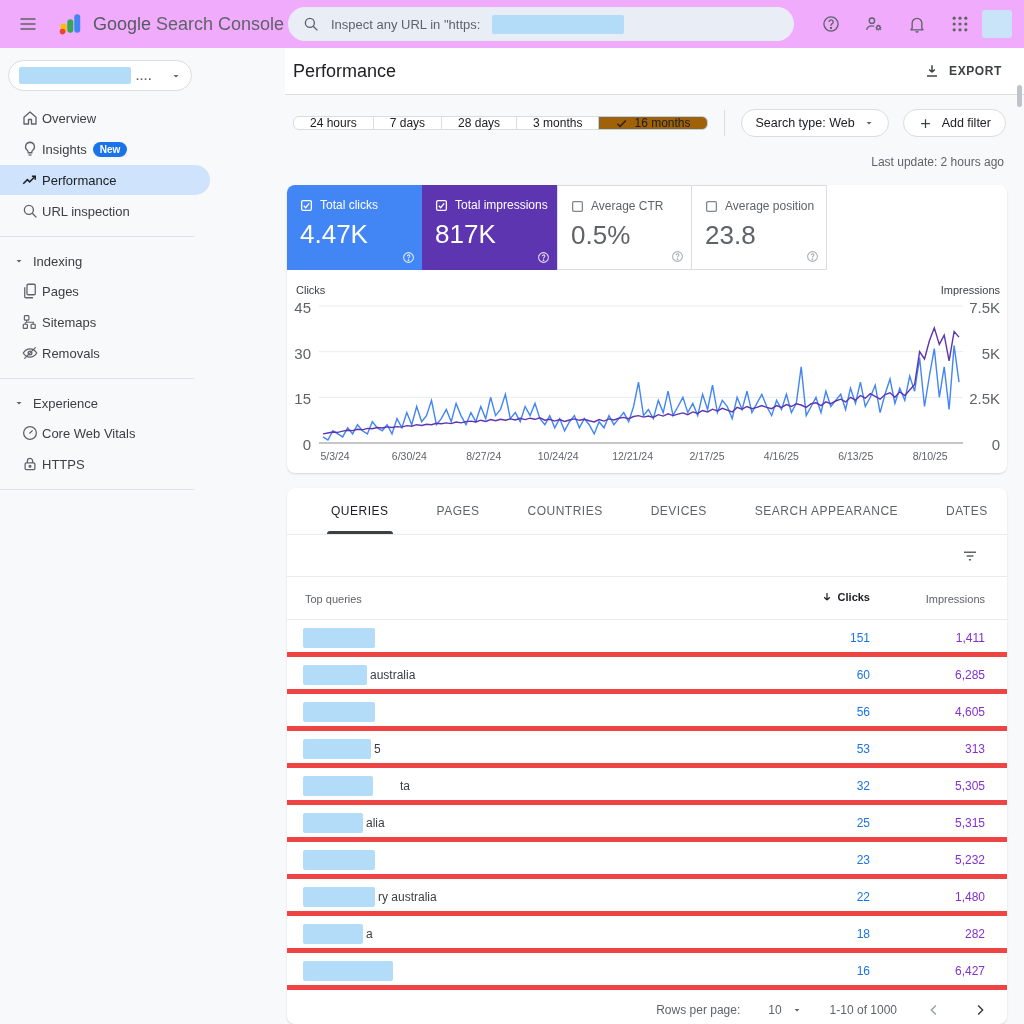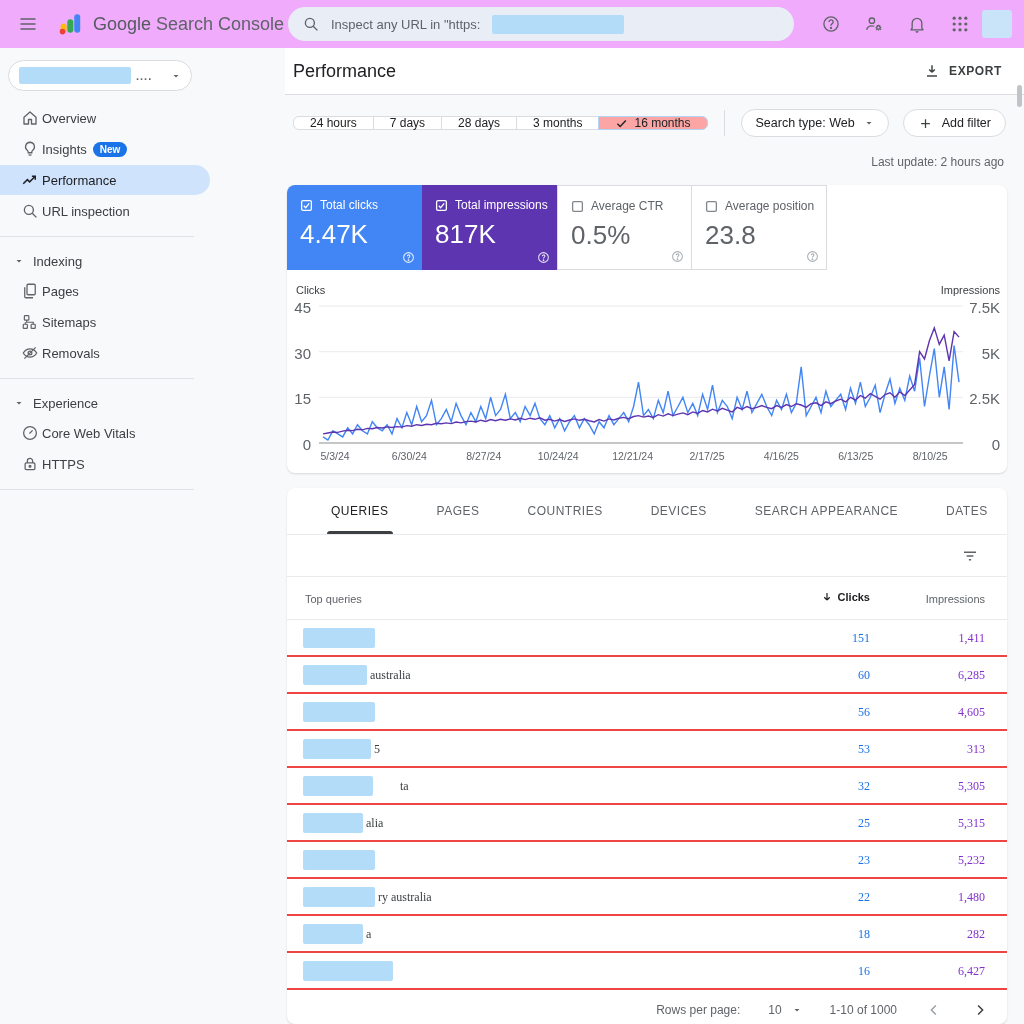--- a/index.html
+++ b/index.html
@@ -45,21 +45,21 @@
   .main-header h1 { font-size:18px; font-weight:400; color:#202124; }
   .export-btn { margin-left:auto; display:flex; align-items:center; gap:9px; font-size:12px; font-weight:700; letter-spacing:.6px; color:#3c4043; }
   .export-btn .dl { width:16px; height:16px; display:flex; }
 
   
   #filters { position:absolute; left:293px; top:109px; display:flex; align-items:center; }
   .chip { height:14px; padding:0 16px; border:1px solid #dadce0; background:#fff; font-size:12px; color:#202124;
           display:flex; align-items:center; gap:6px; margin-left:-1px; white-space:nowrap;text-align:right; }
   .chip:first-child { border-radius:6px 0 0 6px; margin-left:0; }
   .chip.last { border-radius:0 6px 6px 0; }
-  .chip.selected { background:#fca5a5; border-color:#b3d4f5; font-weight:500; }
+  .chip.selected { background:#a16207; border-color:#b3d4f5; font-weight:500; }
   .chip .chk { width:13px; height:13px; color:#202124; display:flex; }
   .vsep { width:1px; height:26px; background:#dadce0; margin:0 16px; }
   .pill { height:28px; border:1px solid #dadce0; border-radius:16px; background:#fff; display:flex; align-items:center; gap:9px;
           padding:0 14px; font-size:12.5px; color:#202124; margin-right:14px; white-space:nowrap; }
   .pill .plus { width:15px; height:15px; color:#3c4043; display:flex; }
   .reset-link { color:#1a73e8; font-size:13px; font-weight:500; margin-left:7px; white-space:nowrap; }
   .last-update { position:absolute; right:20px; top:155px; font-size:12px; color:#5f6368; }
 
   
   .card { position:absolute; left:287px; width:720px; background:#fff; border-radius:8px; box-shadow:0 1px 2px rgba(60,64,67,.18); }
@@ -98,21 +98,21 @@
          color:#5f6368; font-weight:500; white-space:nowrap; }
   .tab.active { color:#202124; }
   .tab.active::after { content:""; position:absolute; left:20px; right:20px; bottom:0; height:3px; background:#3c4043; border-radius:3px 3px 0 0; }
   #filter-row { height:42px; display:flex; align-items:center; justify-content:flex-end; padding-right:28px; border-bottom:1px solid #e8eaed; }
   #filter-row .funnel { width:18px; height:18px; color:#5f6368; display:flex; }
   #header-row { height:43px; position:relative; border-bottom:1px solid #e8eaed; font-size:11px; color:#5f6368; }
   .hdr-dim { position:absolute; left:18px; top:16px; }
   .hdr-clicks { position:absolute; right:137px; top:14px; color:#202124; font-weight:700; display:flex; align-items:center; gap:5px; }
   .hdr-clicks .sort { width:12px; height:12px; color:#202124; display:flex; }
   .hdr-imps { position:absolute; right:22px; top:16px; }
-  .trow { height:37px; position:relative; border-bottom:2px solid #ef4444;font-family:Liberation Serif, serif; }
+  .trow { height:37px; position:relative; border-bottom:5px solid #ef4444; }
   .blob { position:absolute; left:16px; top:8px; height:20px; background:var(--redaction); border-radius:2px; }
   .suffix { position:absolute; top:11px; font-size:12px; color:#3c4043; }
   .cell-clicks { position:absolute; right:137px; top:11px; font-size:12px; color:#1a73e8; }
   .cell-imps { position:absolute; right:22px; top:11px; font-size:12px; color:#8430ce; }
   #table-footer { height:40px; display:flex; align-items:center; justify-content:flex-end; gap:28px; padding-right:18px;
                   font-size:12px; color:#5f6368; }
   .rpp { display:flex; align-items:center; gap:10px; }
   .pg { width:18px; height:18px; display:flex; }
   .pg.prev { color:#9aa0a6; }
   .pg.next { color:#3c4043; }

